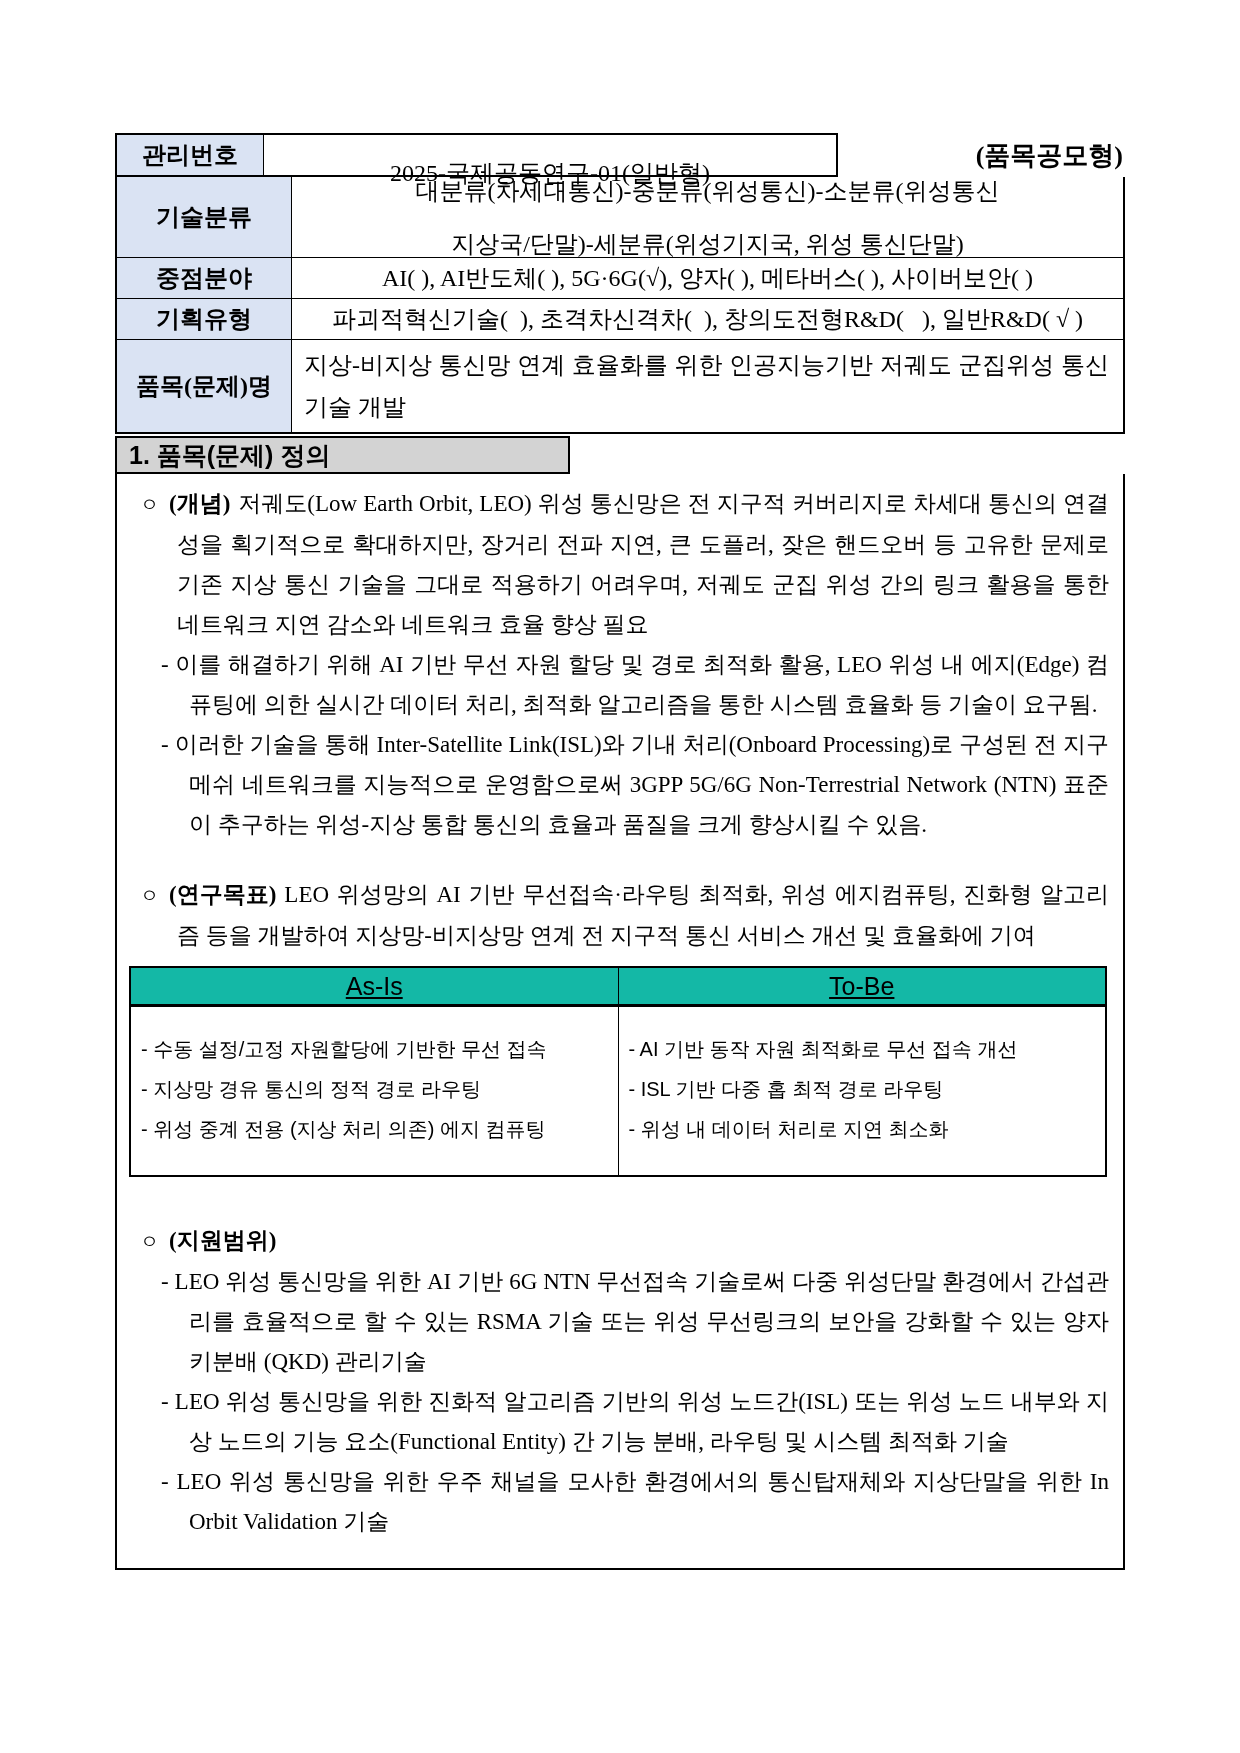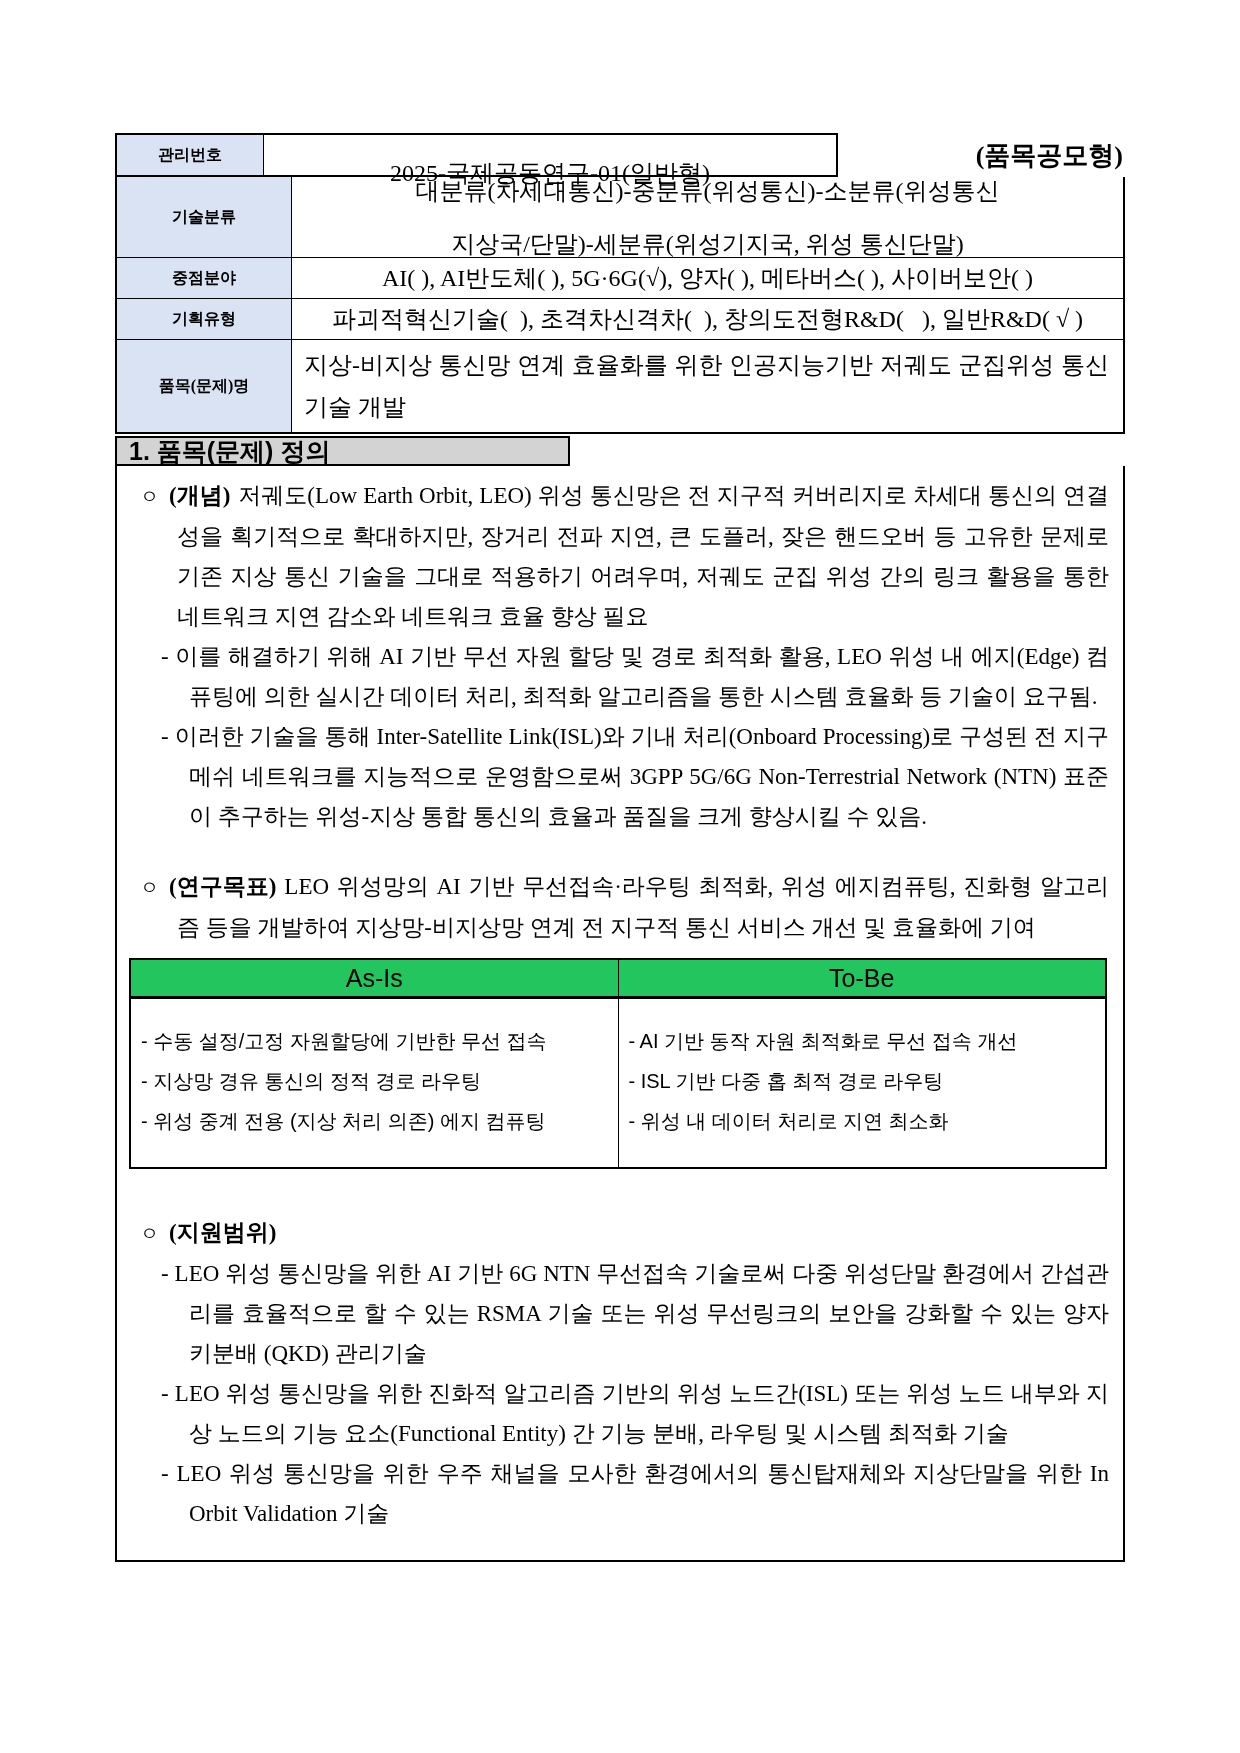--- a/index.html
+++ b/index.html
@@ -16,21 +16,21 @@
 
   
   .row1wrap{display:flex;align-items:stretch;}
   .minitable{
     width:723px;box-sizing:border-box;
     border:2px solid #000;display:flex;height:44px;
   }
   .labelcell{
     background:#dae3f3;
     display:flex;align-items:center;justify-content:center;
-    font-weight:bold;font-size:16px;
+    font-weight:bold;font-size:24px;
     box-sizing:border-box;border-right:1px solid #000;
     font-family:"Liberation Serif","DejaVu Serif",serif;
   }
   .minitable .labelcell{width:147px;flex:none;}
   .minitable .valcell{flex:1;display:flex;align-items:center;justify-content:center;font-size:24px;margin-top:36px;}
   .rightnote{
     flex:1;display:flex;align-items:center;justify-content:flex-end;
     font-weight:bold;font-size:26px;padding-right:2px;
   }
   .headtable{
@@ -43,21 +43,21 @@
   .hrow .valcell{
     flex:1;display:flex;flex-direction:column;align-items:center;justify-content:center;
     font-size:24px;white-space:pre-wrap;line-height:36px;gap:17px;
   }
   .hrow .valcell.leftjust{align-items:flex-start;padding:4px 14px 4px 12px;display:block;text-align:justify;line-height:42px;}
   .r2{height:80px;} .r3{height:40px;} .r4{height:40px;} .r5{height:92px;}
 
   
   .sectiontitle{
     margin-top:2px;
-    width:455px;height:30px;box-sizing:border-box;
+    width:455px;height:38px;box-sizing:border-box;
     border:2px solid #000;background:#d3d3d3;
     display:flex;align-items:center;
     padding-left:12px;
     font-family:"Liberation Sans","DejaVu Sans",sans-serif;
     font-weight:bold;font-size:25px;
   }
 
   
   .contentbox{
     width:1010px;box-sizing:border-box;
@@ -72,23 +72,24 @@
   .plabel{font-weight:bold;margin-right:8px;} .gap-md{height:30px;} .gap-lg{height:44px;}
 
   
   .cmp{
     margin:10px 2px 0 2px;
     border:2px solid #000;box-sizing:border-box;
     font-family:"Liberation Sans","DejaVu Sans",sans-serif;
   }
   .cmp .cmphead{display:flex;border-bottom:3px solid #000;}
   .cmp .cmphead .cell{
-    background:#22c55e;height:36px;
+    background:#14b8a6;height:36px;
     display:flex;align-items:center;justify-content:center;
     font-size:25px;
+    text-decoration:underline;
   }
   .cmp .cmpbody{display:flex;}
   .cmp .cell{flex:1;box-sizing:border-box;}
   .cmp .cell.left{border-right:1px solid #000;}
   .cmp .cmpbody .cell{padding:22px 8px 26px 10px;font-size:20px;line-height:40px;}
   .cmp .item{white-space:nowrap;}
 
   .nowrapline{white-space:nowrap;}
 </style>
 </head>

